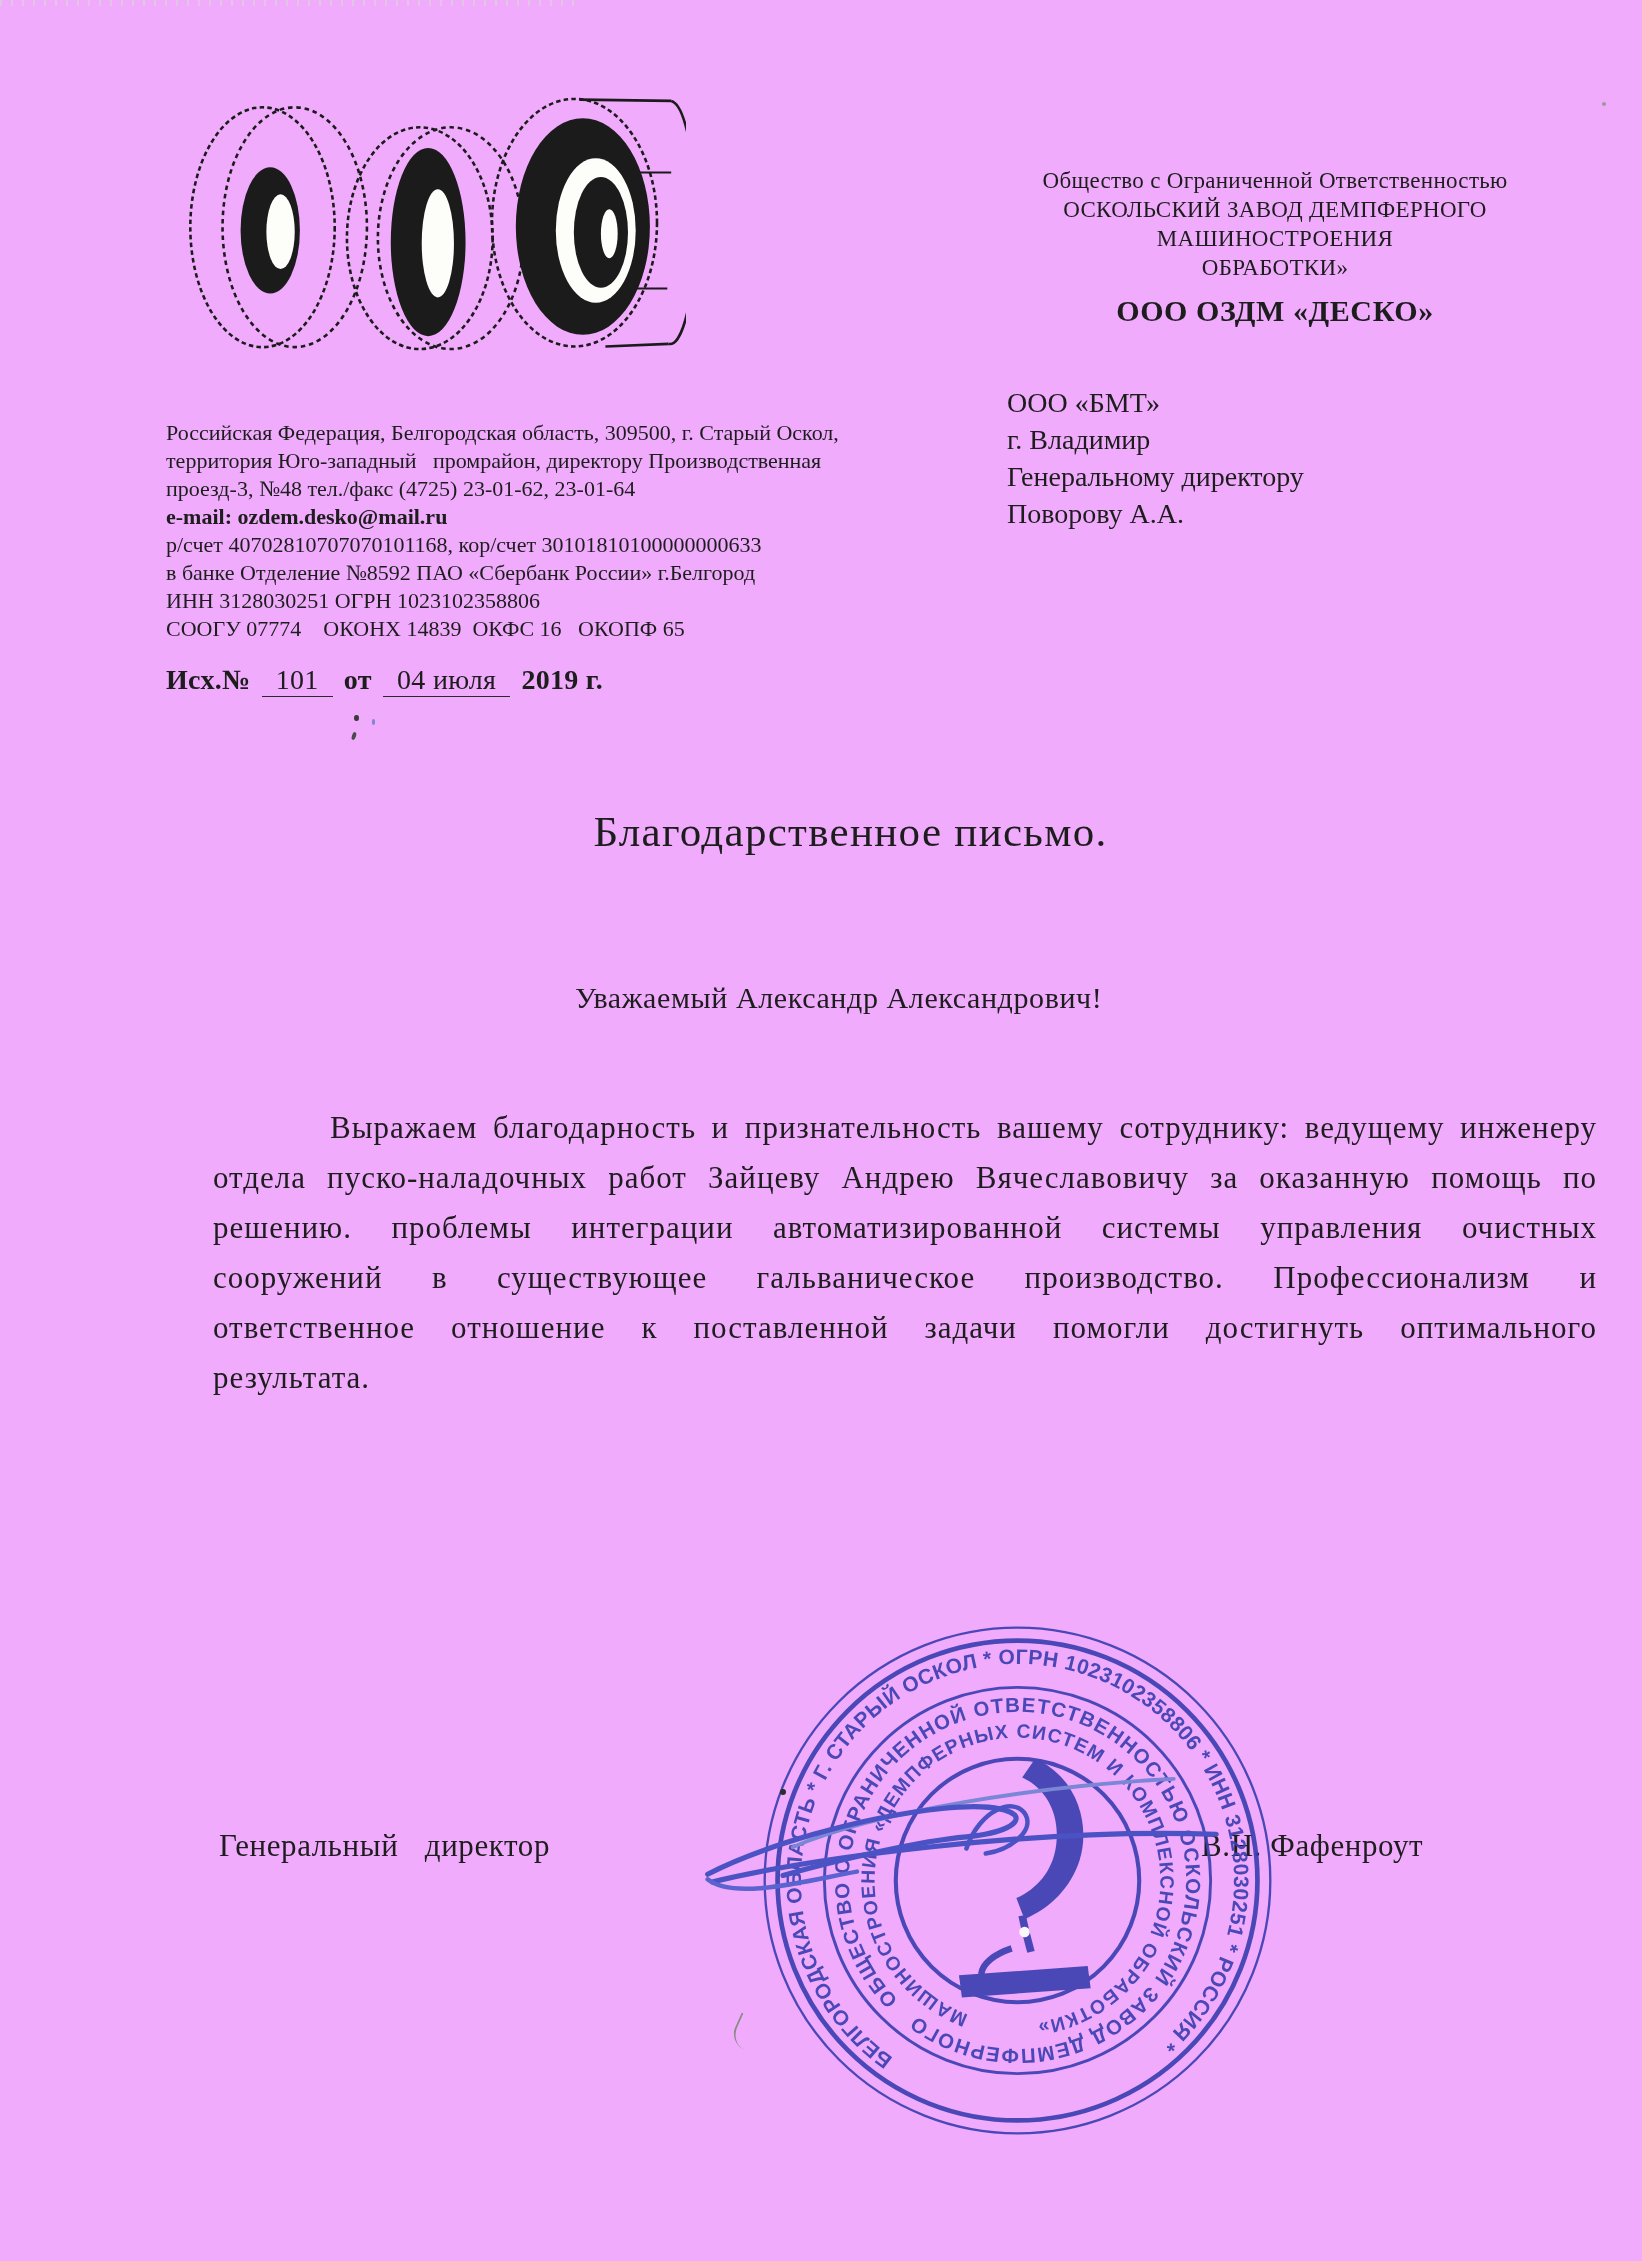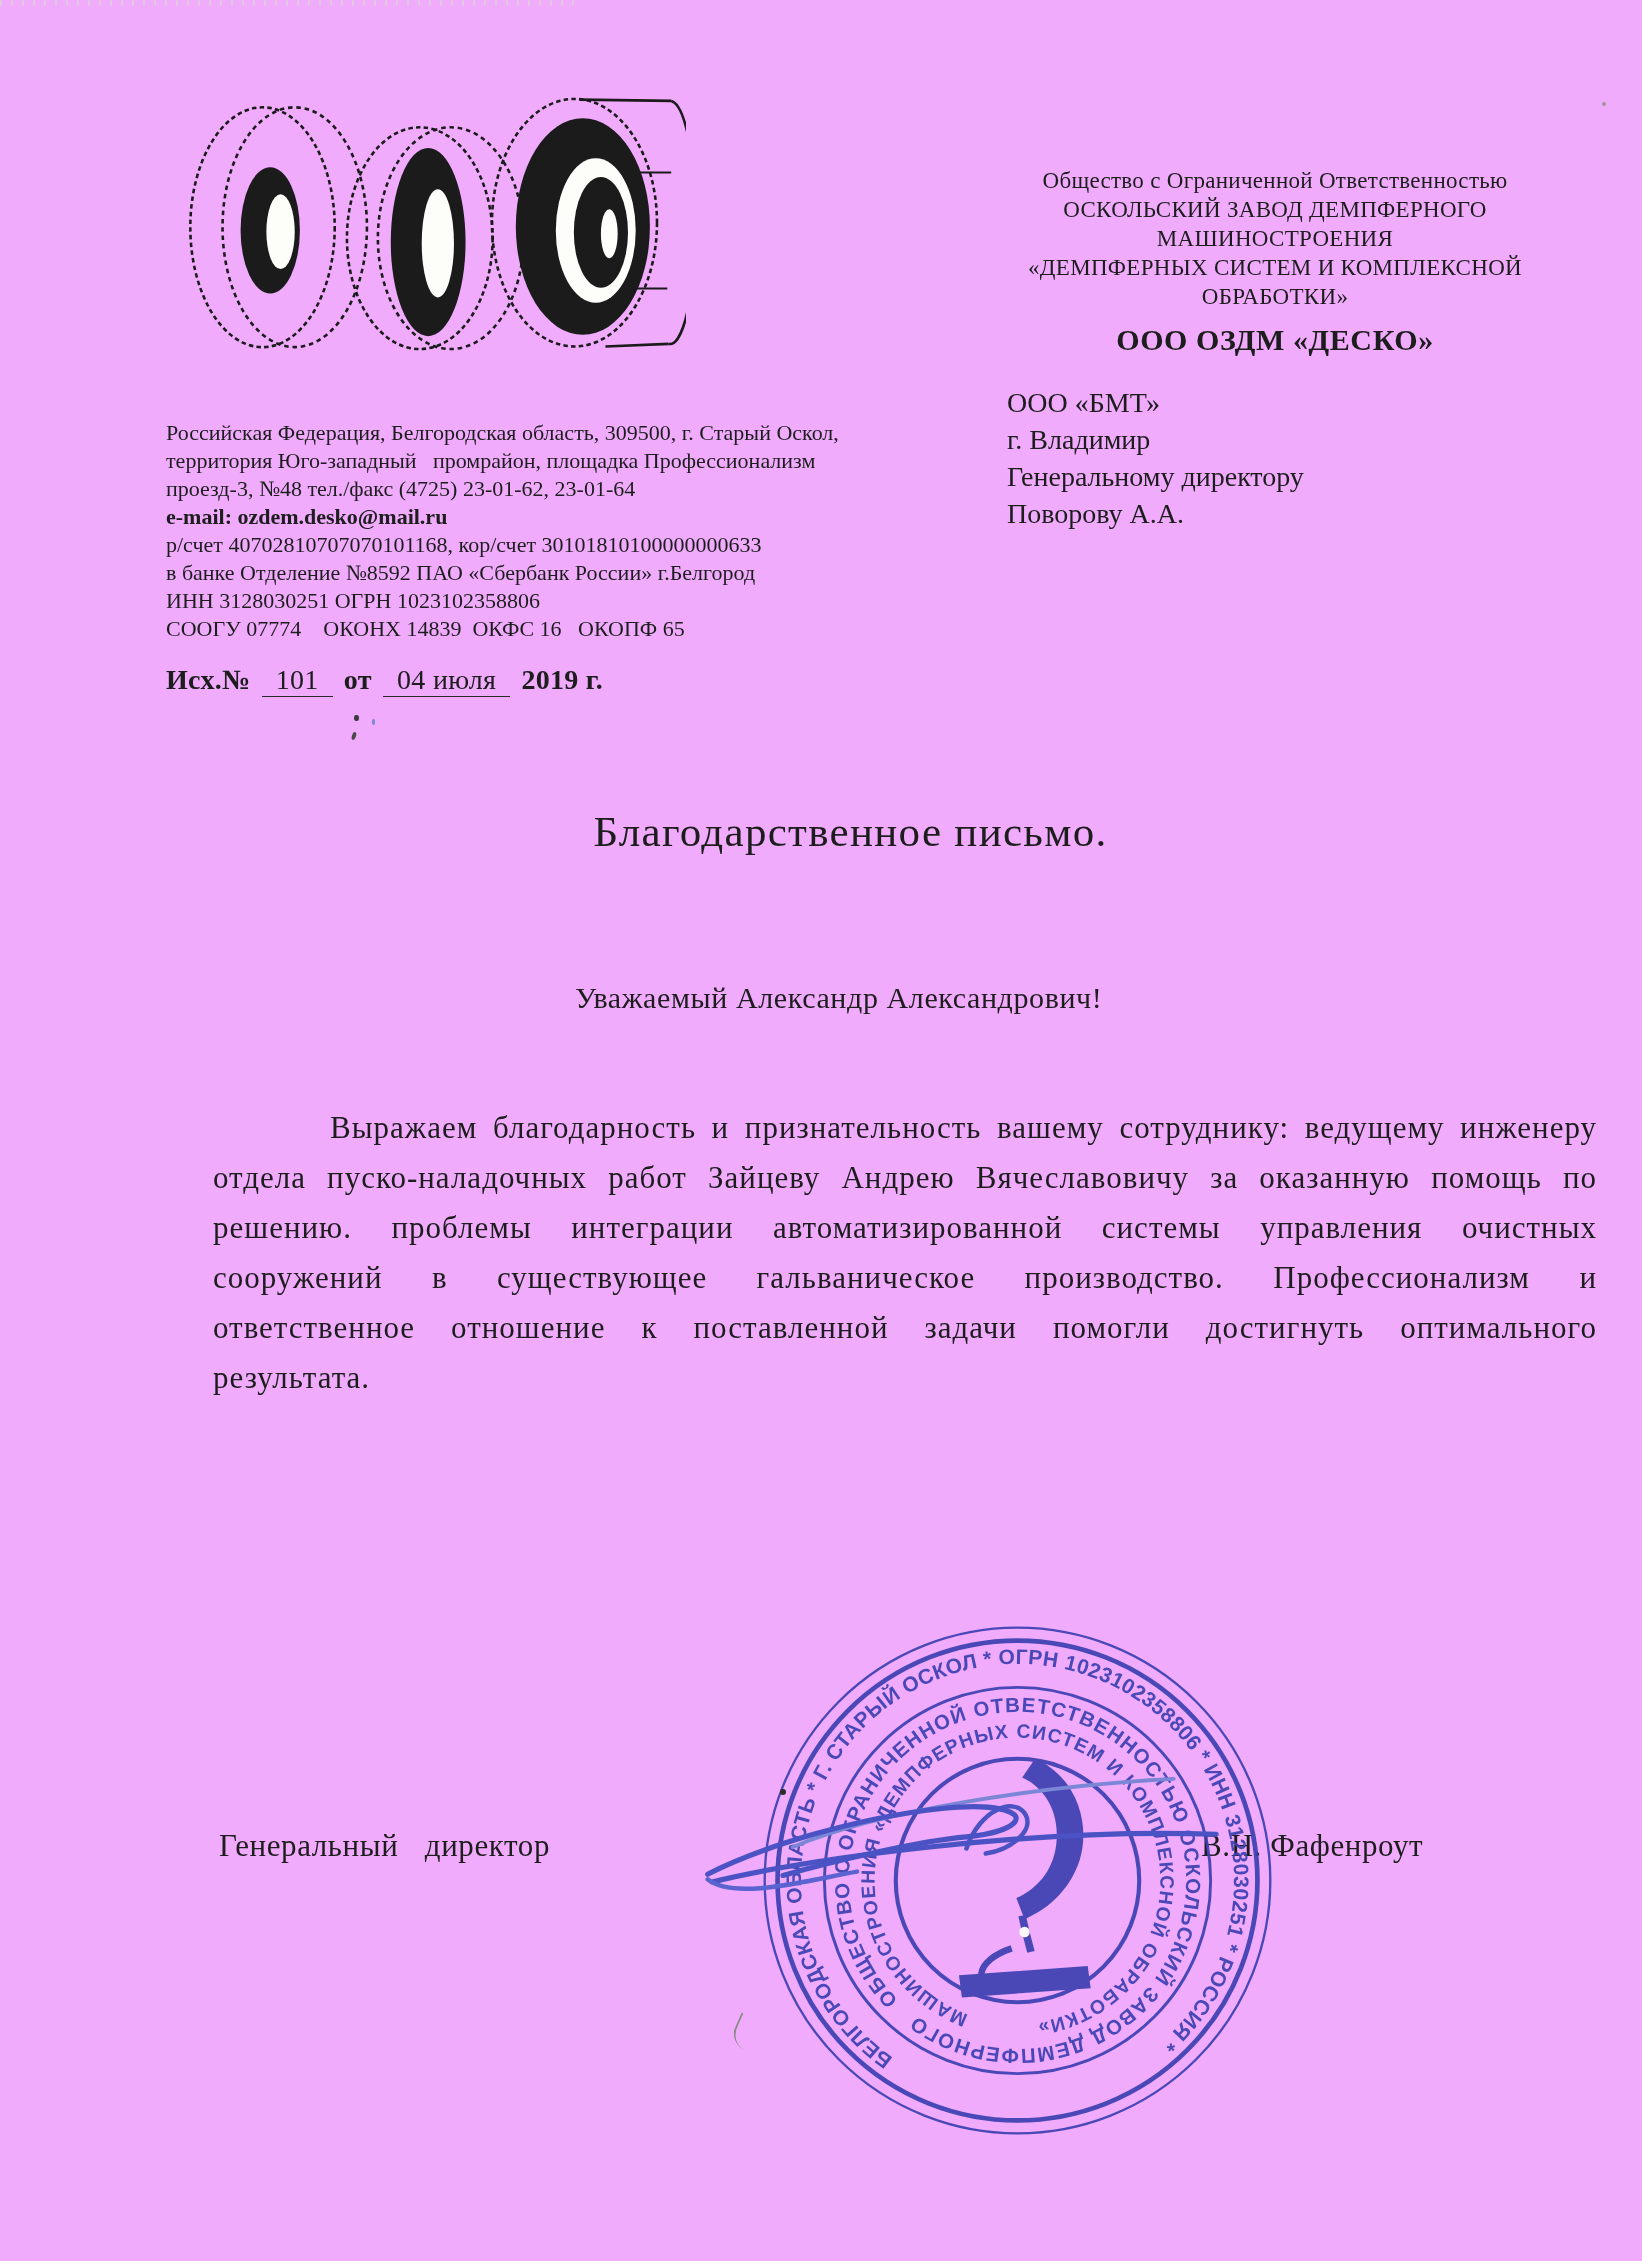--- a/index.html
+++ b/index.html
@@ -94,28 +94,27 @@
     <ellipse cx="625" cy="204" rx="104" ry="168" fill="#1b1b1b"></ellipse>
     <ellipse cx="645" cy="210" rx="62" ry="112" fill="#fdfdfa"></ellipse>
     <ellipse cx="653" cy="213" rx="42" ry="86" fill="#1b1b1b"></ellipse>
     <ellipse cx="666" cy="215" rx="13" ry="38" fill="#fdfdfa"></ellipse>
   </svg>
 
   <div class="company-block">
     <div>Общество с Ограниченной Ответственностью</div>
     <div>ОСКОЛЬСКИЙ ЗАВОД ДЕМПФЕРНОГО</div>
     <div>МАШИНОСТРОЕНИЯ</div>
-    <div>«ДЕМПФЕРНЫХ СИСТЕМ И КОМПЛЕКСНОЙ</div>
     <div>ОБРАБОТКИ»</div>
     <div class="short-name">ООО ОЗДМ «ДЕСКО»</div>
   </div>
 
   <div class="requisites">
     <div>Российская Федерация, Белгородская область, 309500, г. Старый Оскол,</div>
-    <div>территория Юго-западный   промрайон, площадка Профессионализм</div>
+    <div>территория Юго-западный   промрайон, директору Производственная</div>
     <div>проезд-3, №48 тел./факс (4725) 23-01-62, 23-01-64</div>
     <div class="bold">e-mail: ozdem.desko@mail.ru</div>
     <div>р/счет 40702810707070101168, кор/счет 30101810100000000633</div>
     <div>в банке Отделение №8592 ПАО «Сбербанк России» г.Белгород</div>
     <div>ИНН 3128030251 ОГРН 1023102358806</div>
     <div>СООГУ 07774    ОКОНХ 14839  ОКФС 16   ОКОПФ 65</div>
   </div>
 
   <div class="recipient">
     <div>ООО «БМТ»</div>

